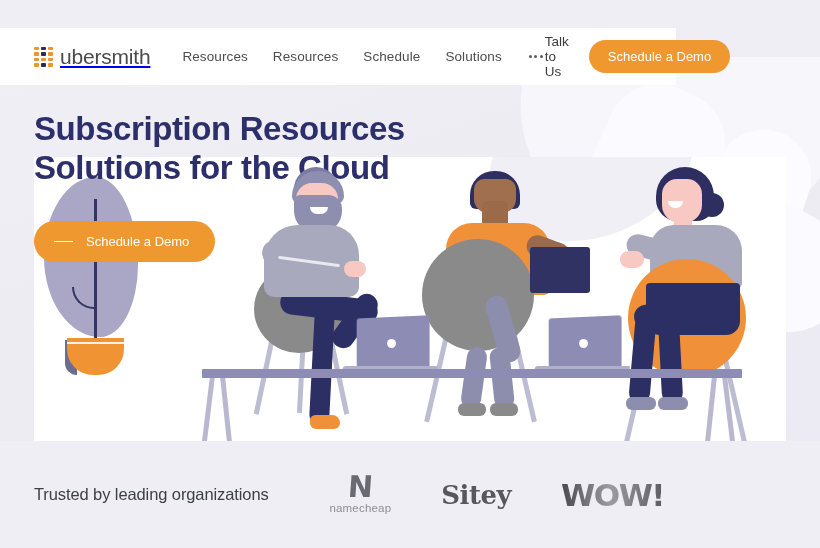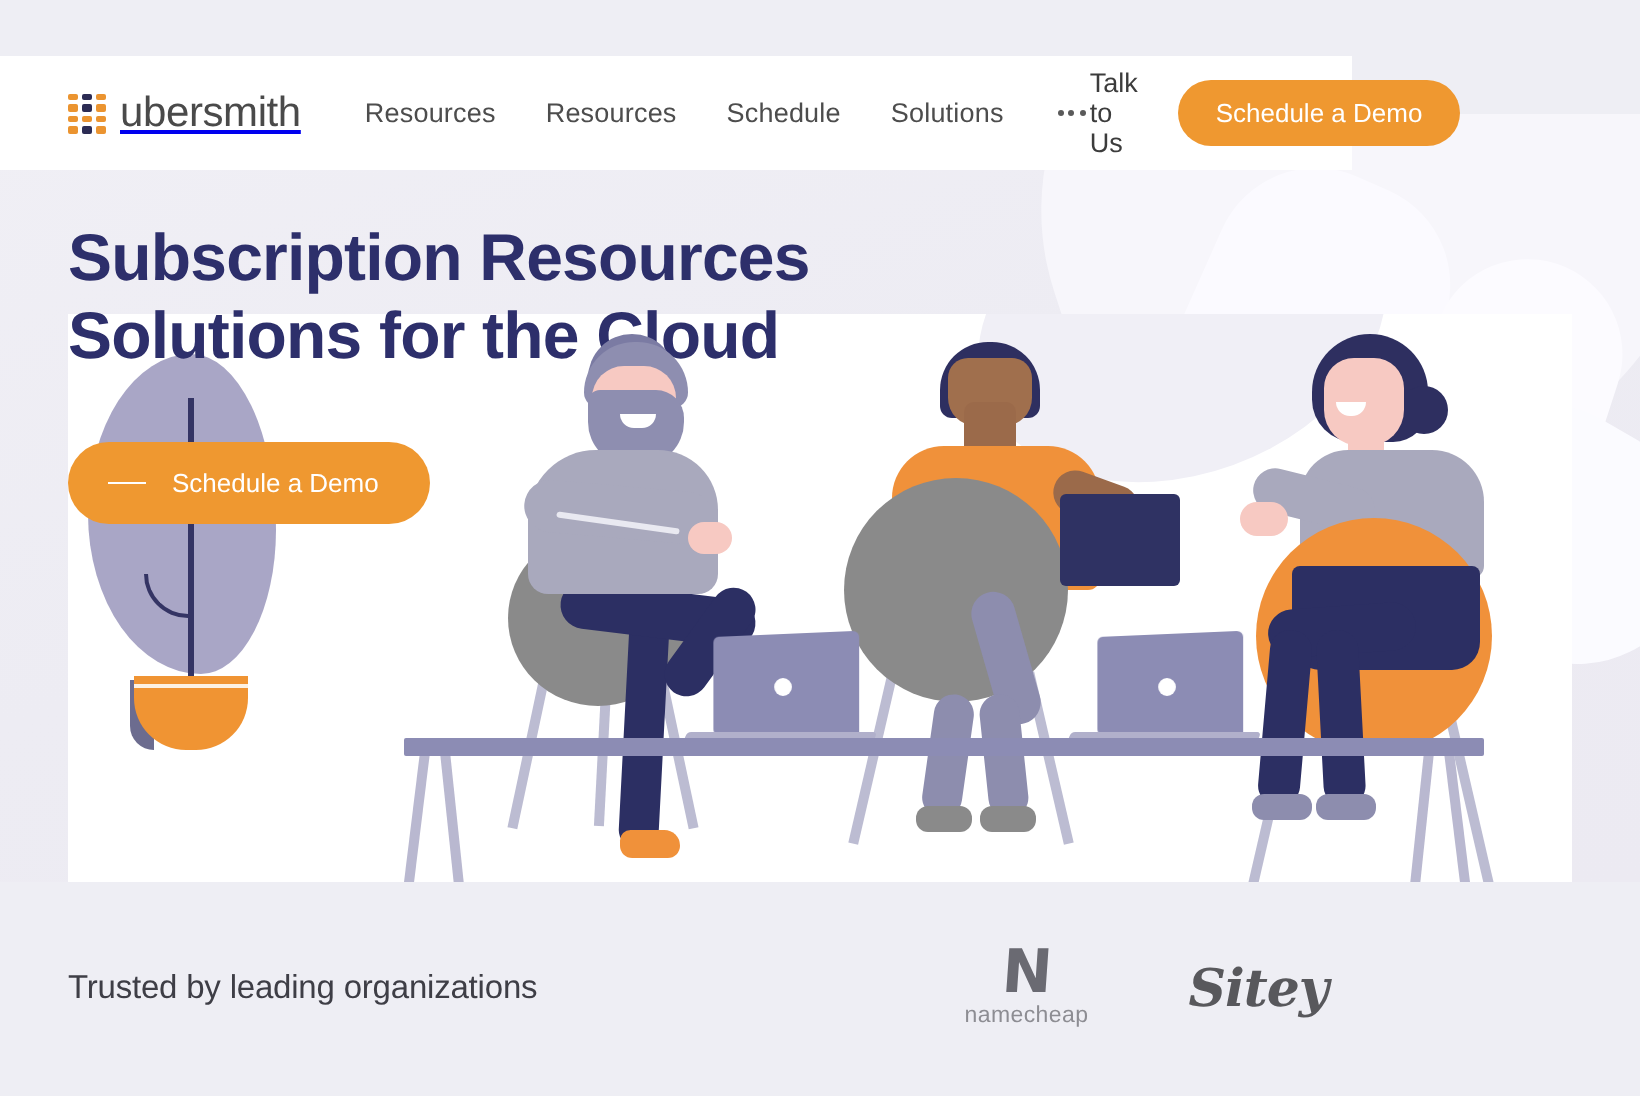--- a/index.html
+++ b/index.html
@@ -386,21 +386,21 @@
   }
 
   .nc-mark {
     font-size:30px; font-weight:700; color:#6a6a72; line-height:0.8;
     font-family:"DejaVu Sans", sans-serif; margin-bottom:3px;
     transform:skewX(-4deg);
   }
   .nc-word { font-size:11.5px; color:#8d8d93; letter-spacing:.2px; }
 
   .sitey-word {
-    font-family:"DejaVu Serif", serif; font-style:italic; font-weight:700;
+    font-family:"DejaVu Serif", serif; font-weight:700;
     font-size:26px; color:#58585c; letter-spacing:-0.5px;
   }
 
   .wow-word {
     font-family:"DejaVu Sans", sans-serif; font-weight:700; font-size:31px;
     letter-spacing:-1.5px;
     background:linear-gradient(90deg,#4a4a4e 0%,#9b9ba0 48%,#5c5c60 100%);
     -webkit-background-clip:text; background-clip:text; color:transparent;
   }
 </style>
@@ -577,15 +577,18 @@
 
     <div class="logo-item">
       <span class="nc-mark">N</span>
       <span class="nc-word">namecheap</span>
     </div>
 
     <div class="logo-item">
       <span class="sitey-word">Sitey</span>
     </div>
 
+    <div class="logo-item">
+      <span class="wow-word">WOW!</span>
+    </div>
 
   </div>
 </section>
 
 </body></html>

